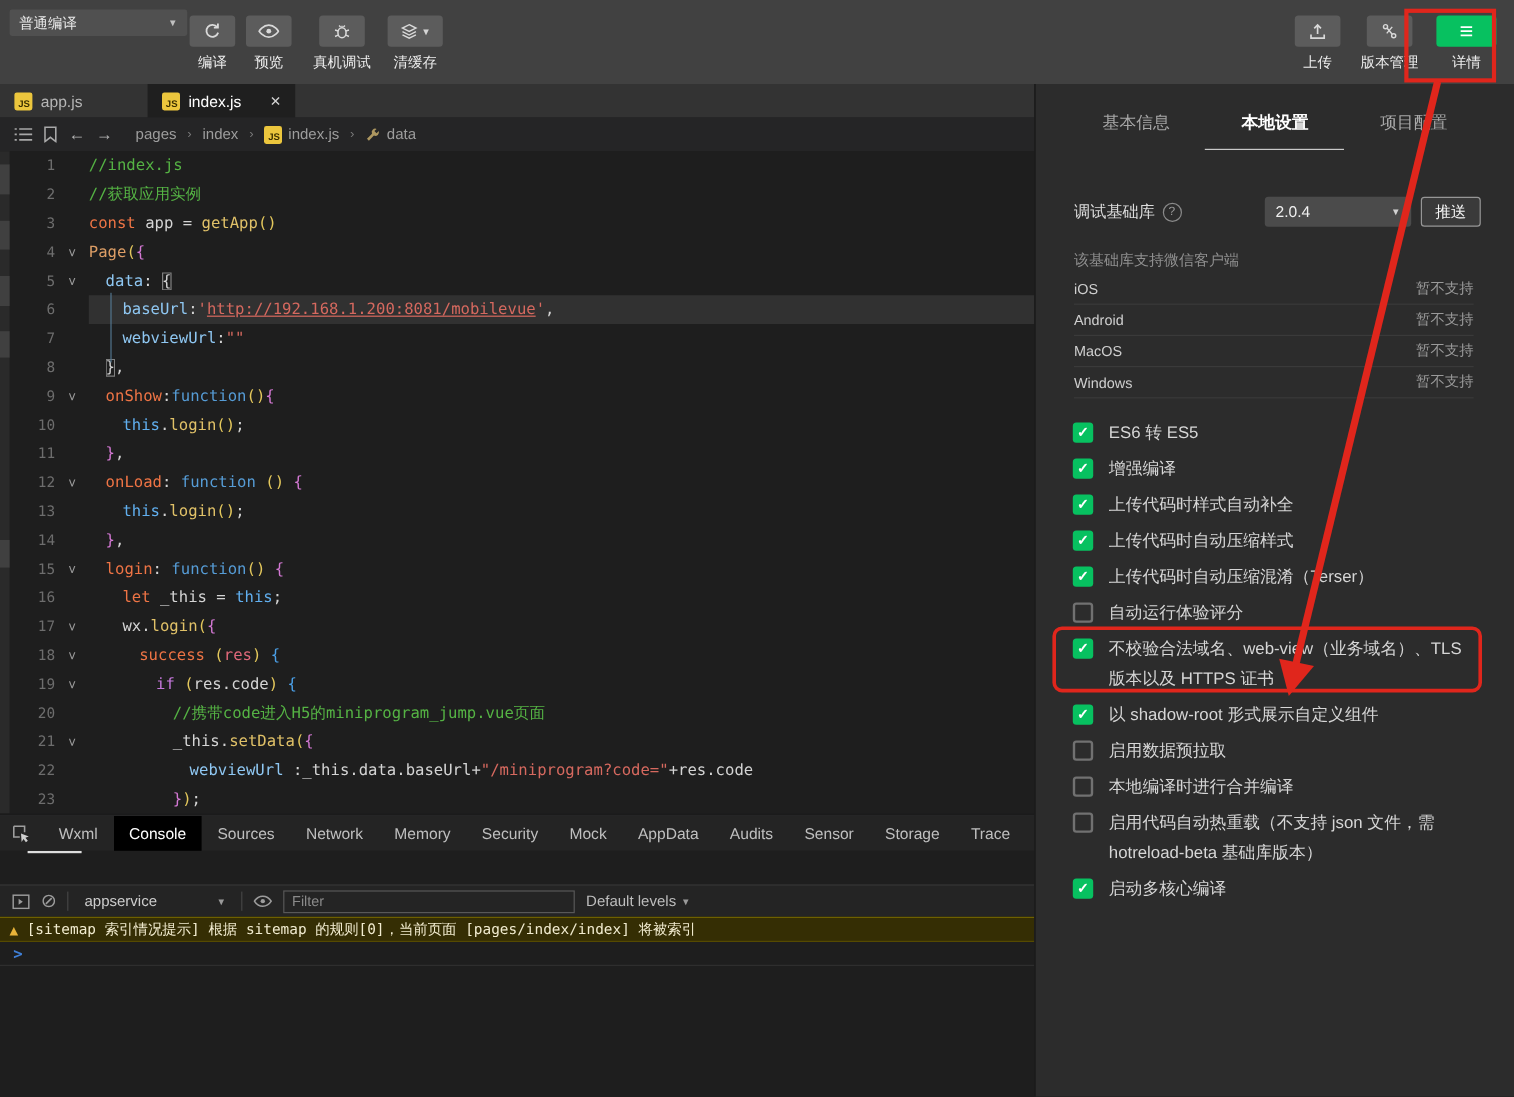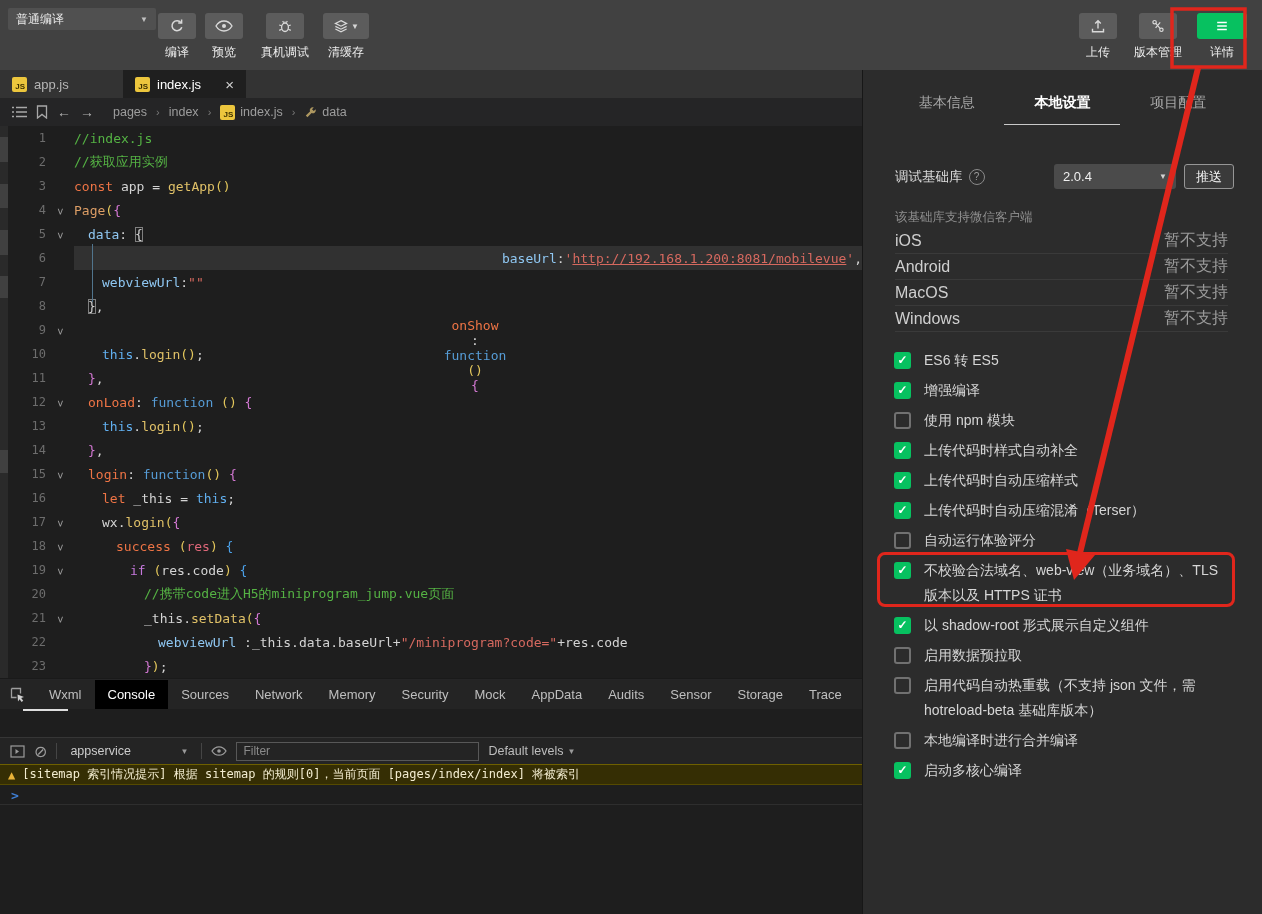--- a/index.html
+++ b/index.html
@@ -38,21 +38,21 @@
   
   .code{position:absolute;left:0;top:126px;width:862px;height:552px;background:#1e1e1e;
         font-family:"DejaVu Sans Mono",monospace;font-size:13px;}
   .lstrip{position:absolute;left:0;top:0;width:8px;height:552px;background:#2a2a2a;}
   .lstrip i{position:absolute;left:0;width:8px;background:#404040;display:block;}
   .cl{height:24px;display:flex;align-items:center;}
   .ln{width:46px;text-align:right;color:#6d6d6d;font-size:12px;flex-shrink:0;}
   .fold{width:28px;text-align:center;color:#9a9a9a;flex-shrink:0;}
   .fold b{display:inline-block;transform:rotate(90deg);font-weight:normal;font-size:11px;}
   .ct{flex:1;white-space:pre;align-self:stretch;display:flex;align-items:center;}
-  .cl.cur .ct{background:#313131;justify-content:flex-end;}
+  .cl.cur .ct{background:#313131;}
   .scopeline{position:absolute;left:92px;top:118px;height:58px;border-left:1px solid #51758d;}
   .cm{color:#55b344}.kw{color:#ee7445}.kb{color:#569cd6}.th{color:#61afef}
   .fn{color:#e0c168}.pr{color:#8fc7f2}.st{color:#d6695f}
   .stu{color:#d6695f;text-decoration:underline;}
   .pm{color:#e0687a}.pu{color:#c678dd}.yl{color:#e3c75c}.pk{color:#d378d3}
   .bl{color:#4ba0e8}.pg{color:#dd9e66}.pl{color:#d4d4d4}
   .bm{color:#d4d4d4;box-shadow:0 0 0 1px #808080 inset;}
   
   .dbgtabs{position:absolute;left:0;top:678px;width:862px;height:30px;background:#252526;display:flex;
            align-items:center;gap:8px;padding-left:26px;box-sizing:border-box;border-top:1px solid #1a1a1a;}
@@ -96,21 +96,21 @@
          display:flex;align-items:center;justify-content:center;margin-left:6px;}
   .verssel{margin-left:auto;width:122px;height:25px;background:#4b4b4b;border-radius:3px;display:flex;
            align-items:center;justify-content:space-between;padding:0 9px;box-sizing:border-box;
            color:#f0f0f0;font-size:13px;cursor:pointer;}
   .verssel .car{color:#d2d2d2;font-size:8px;}
   .pushbtn{margin-left:8px;height:25px;padding:0 11px;background:#3a3a3a;border:1px solid #969696;border-radius:3px;
            color:#f5f5f5;font-size:13px;display:flex;align-items:center;cursor:pointer;box-sizing:border-box;}
   .supptitle{margin:20px 32px 0;font-size:12.5px;color:#8f8f8f;}
   .srows{margin:2px 34px 0 32px;}
   .srow{display:flex;justify-content:space-between;align-items:center;height:25px;
-        border-bottom:1px solid #3a3a3a;font-size:16px;gap:44px;}
+        border-bottom:1px solid #3a3a3a;font-size:12px;gap:44px;}
   .srow .plat{color:#cfcfcf;}
   .srow .stat{color:#9a9a9a;}
   .opts{position:absolute;left:31px;top:278px;width:339px;}
   .opt{display:flex;margin-bottom:5px;line-height:25px;position:relative;}
   .cb{width:17px;height:17px;border-radius:3px;margin-top:4px;flex-shrink:0;display:flex;align-items:center;
       justify-content:center;box-sizing:border-box;cursor:pointer;}
   .cb.on{background:#07c160;color:#ffffff;font-size:12px;font-weight:bold;}
   .cb.off{border:2px solid #717171;color:transparent;}
   .olbl{margin-left:13px;font-size:14px;color:#d6d6d6;flex:1;}
   .opt.hl::before{content:"";position:absolute;left:-17px;right:-2px;top:-6px;bottom:1px;
@@ -292,21 +292,21 @@
         <span class="ct" style="padding-left: 28px;"><span class="pr">webviewUrl</span><span class="pl">:</span><span class="st">""</span></span>
       </div>
       <div class="cl">
         <span class="ln">8</span>
         <span class="fold"></span>
         <span class="ct" style="padding-left: 14px;"><span class="bm">}</span><span class="pl">,</span></span>
       </div>
       <div class="cl">
         <span class="ln">9</span>
         <span class="fold"><b>&gt;</b></span>
-        <span class="ct" style="padding-left: 14px; flex-direction: column;"><span class="kw">onShow</span><span class="pl">:</span><span class="kb">function</span><span class="yl">()</span><span class="pk">{</span></span>
+        <span class="ct" style="padding-left: 14px;"><span class="kw">onShow</span><span class="pl">:</span><span class="kb">function</span><span class="yl">()</span><span class="pk">{</span></span>
       </div>
       <div class="cl">
         <span class="ln">10</span>
         <span class="fold"></span>
         <span class="ct" style="padding-left: 28px;"><span class="th">this</span><span class="pl">.</span><span class="fn">login</span><span class="yl">()</span><span class="pl">;</span></span>
       </div>
       <div class="cl">
         <span class="ln">11</span>
         <span class="fold"></span>
         <span class="ct" style="padding-left: 14px;"><span class="pk">}</span><span class="pl">,</span></span>
@@ -473,24 +473,20 @@
   <div class="opts">
       <div class="opt">
         <span class="cb on">✓</span>
         <span class="olbl">ES6 转 ES5</span>
       </div>
       <div class="opt">
         <span class="cb on">✓</span>
         <span class="olbl">增强编译</span>
       </div>
       <div class="opt">
-        <span class="cb off"></span>
-        <span class="olbl">使用 npm 模块</span>
-      </div>
-      <div class="opt">
         <span class="cb on">✓</span>
         <span class="olbl">上传代码时样式自动补全</span>
       </div>
       <div class="opt">
         <span class="cb on">✓</span>
         <span class="olbl">上传代码时自动压缩样式</span>
       </div>
       <div class="opt">
         <span class="cb on">✓</span>
         <span class="olbl">上传代码时自动压缩混淆（Terser）</span>
@@ -506,25 +502,25 @@
       <div class="opt">
         <span class="cb on">✓</span>
         <span class="olbl">以 shadow-root 形式展示自定义组件</span>
       </div>
       <div class="opt">
         <span class="cb off"></span>
         <span class="olbl">启用数据预拉取</span>
       </div>
       <div class="opt">
         <span class="cb off"></span>
+        <span class="olbl">本地编译时进行合并编译</span>
+      </div>
+      <div class="opt">
+        <span class="cb off"></span>
         <span class="olbl">启用代码自动热重载（不支持 json 文件，需 hotreload-beta 基础库版本）</span>
-      </div>
-      <div class="opt">
-        <span class="cb off"></span>
-        <span class="olbl">本地编译时进行合并编译</span>
       </div>
       <div class="opt">
         <span class="cb on">✓</span>
         <span class="olbl">启动多核心编译</span>
       </div>
     </div>
 </div>
 
 <svg class="overlay" viewBox="0 0 1262 914">
   <rect x="1172" y="9" width="73" height="58" fill="none" stroke="#e0261c" stroke-width="3.5"></rect>

